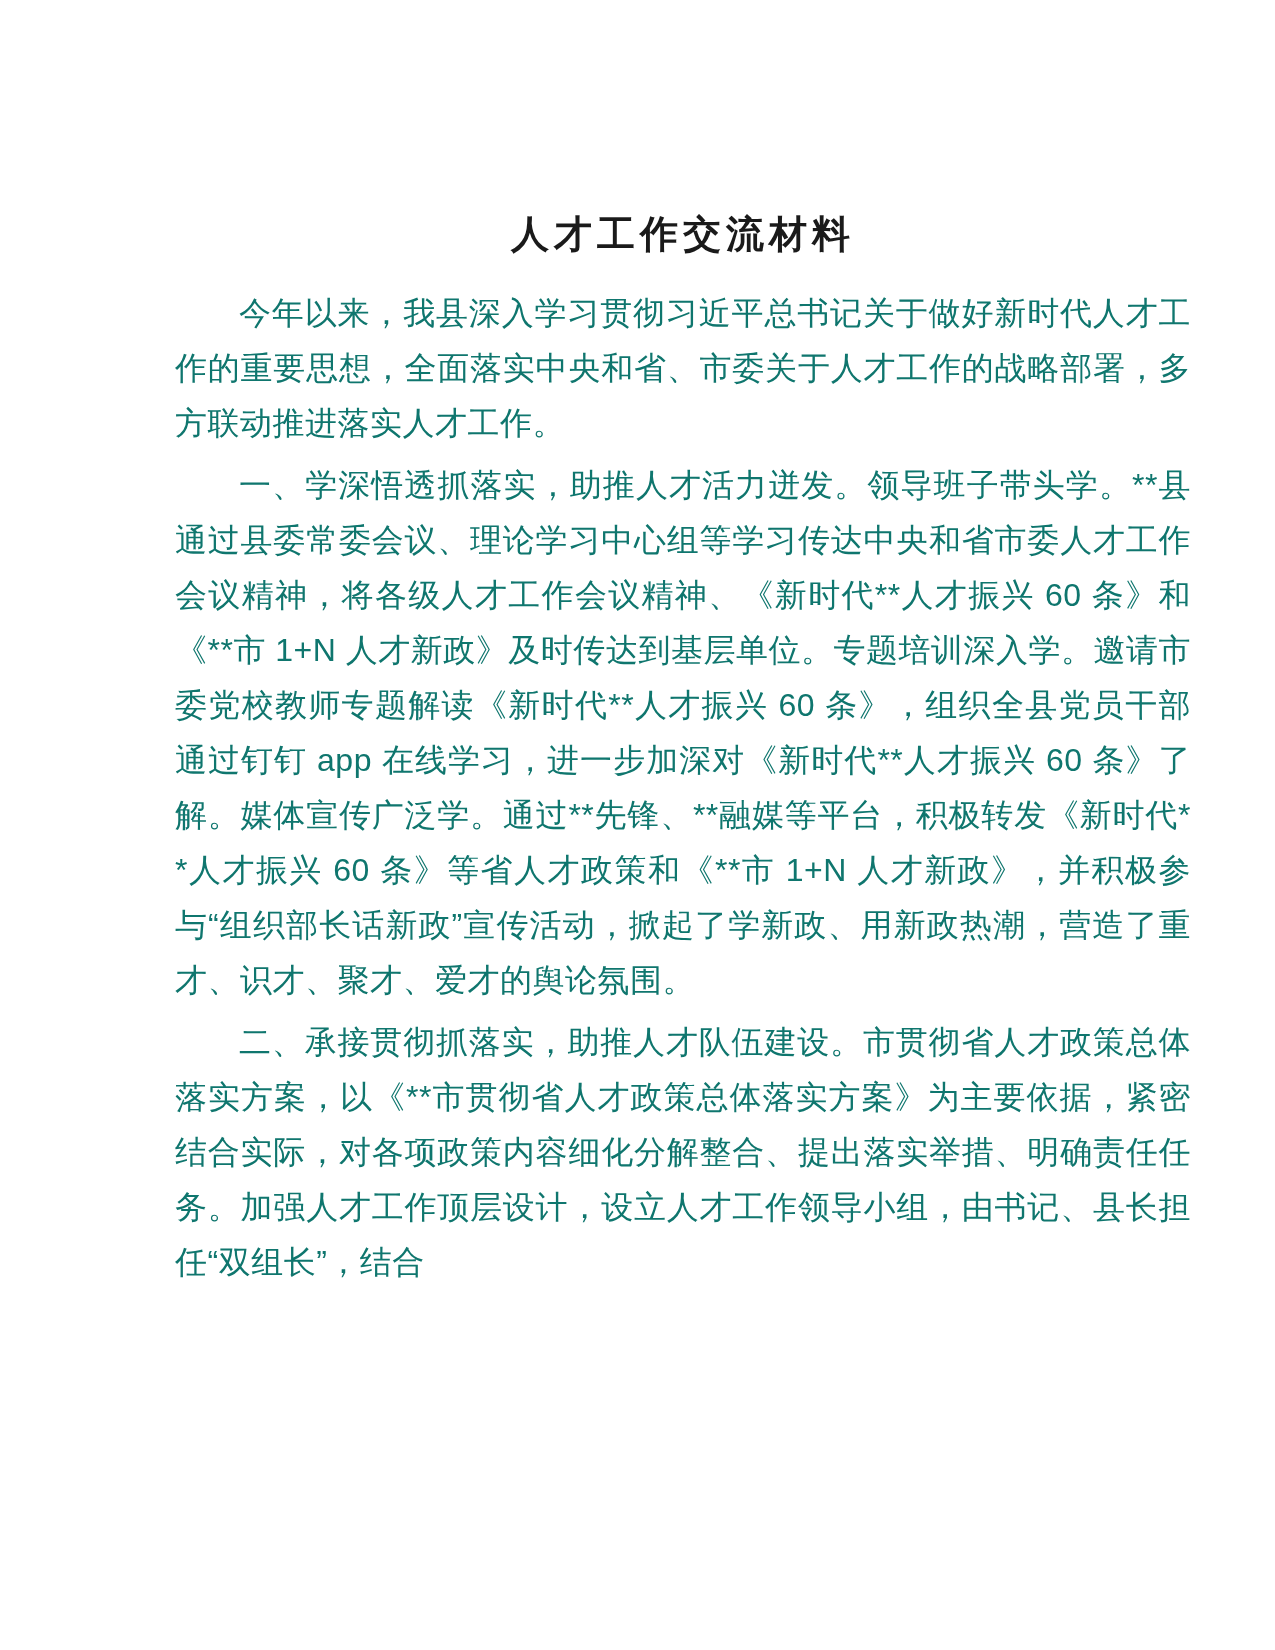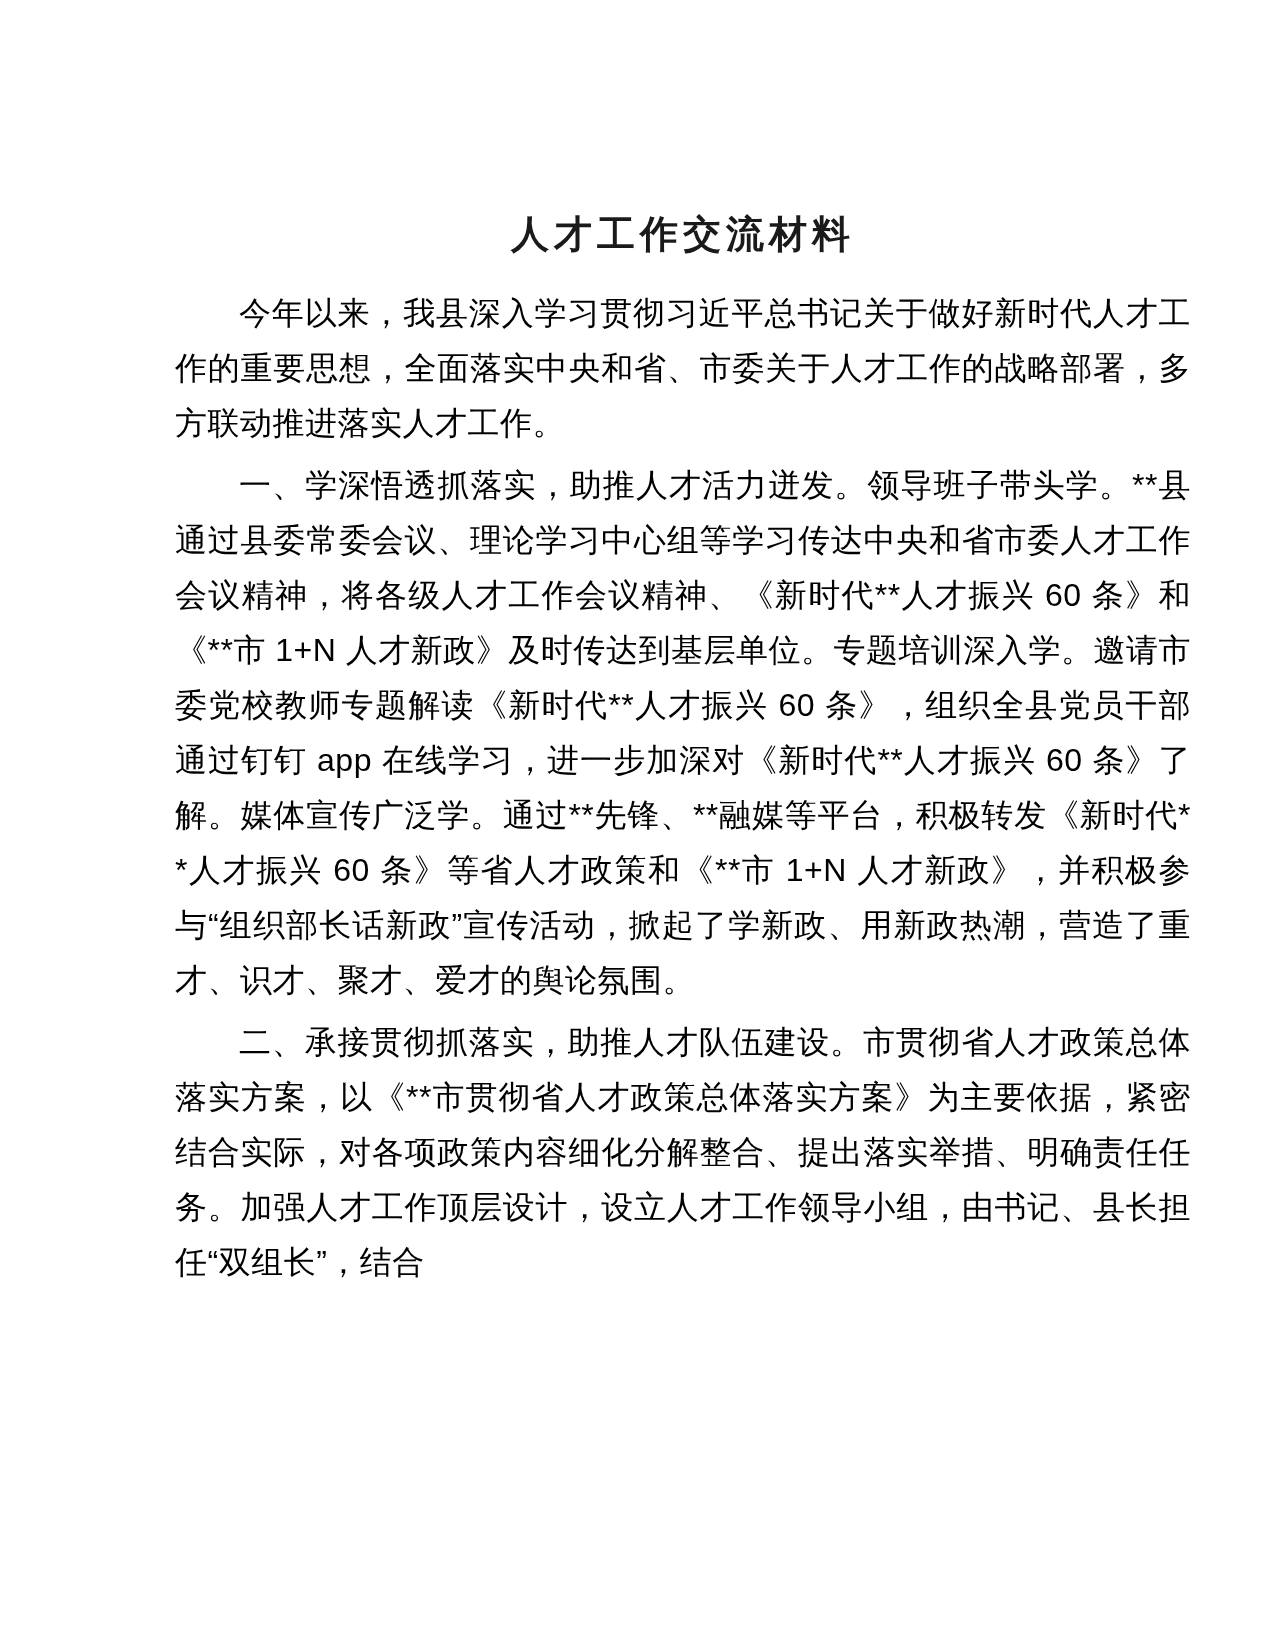--- a/index.html
+++ b/index.html
@@ -29,21 +29,21 @@
       color: #1a1a1a;
     }
     .doc-body p {
       font-size: 32px;
       line-height: 55px;
       text-align: justify;
       text-indent: 2em;
       margin: 0 0 7px 0;
       letter-spacing: 0.5px;
       word-break: break-all;
-      color: #000000;
+      color: #0f766e;
     }
   </style>
 </head>
 <body>
 
 <div class="page">
   <h1 class="doc-title">人才工作交流材料</h1>
   <div class="doc-body">
     <p>今年以来，我县深入学习贯彻习近平总书记关于做好新时代人才工作的重要思想，全面落实中央和省、市委关于人才工作的战略部署，多方联动推进落实人才工作。</p>
     <p>一、学深悟透抓落实，助推人才活力迸发。领导班子带头学。**县通过县委常委会议、理论学习中心组等学习传达中央和省市委人才工作会议精神，将各级人才工作会议精神、《新时代**人才振兴 60 条》和《**市 1+N 人才新政》及时传达到基层单位。专题培训深入学。邀请市委党校教师专题解读《新时代**人才振兴 60 条》，组织全县党员干部通过钉钉 app 在线学习，进一步加深对《新时代**人才振兴 60 条》了解。媒体宣传广泛学。通过**先锋、**融媒等平台，积极转发《新时代**人才振兴 60 条》等省人才政策和《**市 1+N 人才新政》，并积极参与“组织部长话新政”宣传活动，掀起了学新政、用新政热潮，营造了重才、识才、聚才、爱才的舆论氛围。</p>

